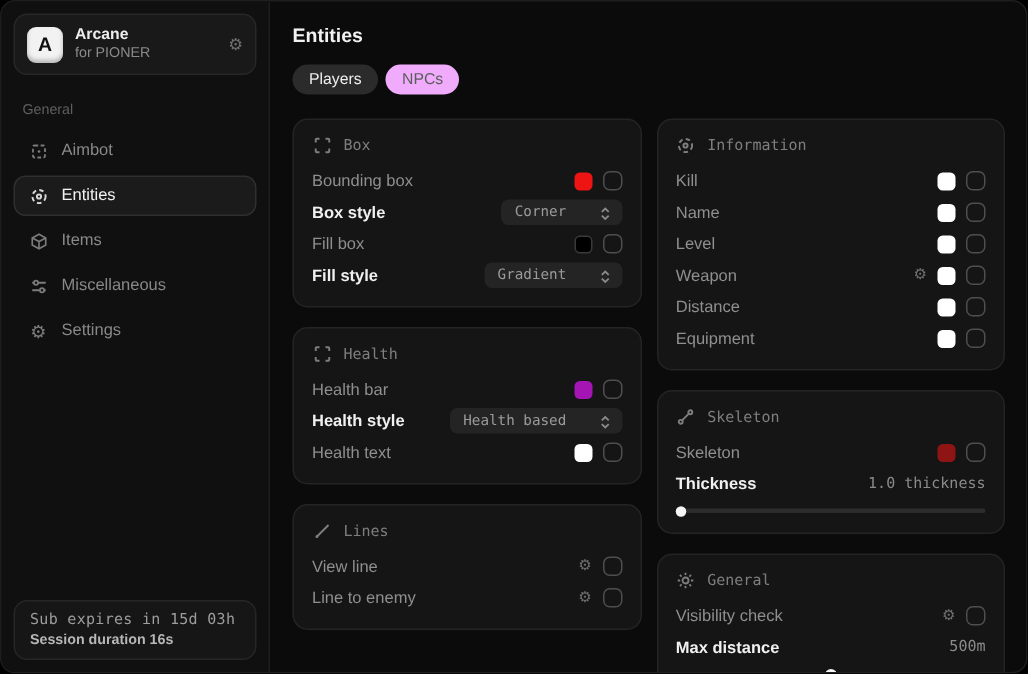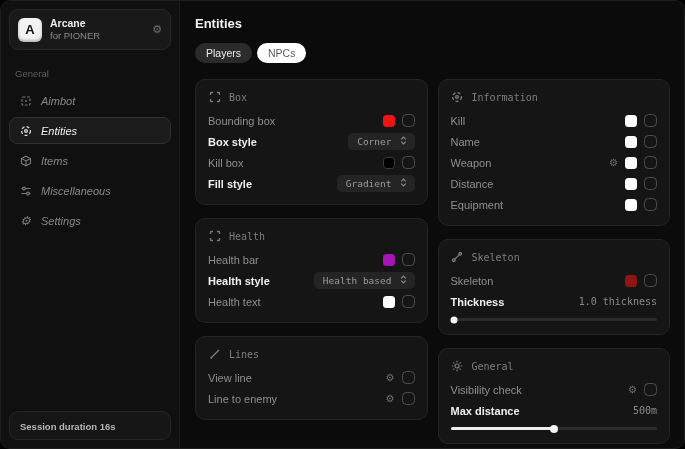--- a/index.html
+++ b/index.html
@@ -11,56 +11,56 @@
   .sidebar { width:179px; flex:0 0 179px; background:#101010; border-right:1px solid #1d1d1d; padding:8px; display:flex; flex-direction:column; }
   .brand-card { border:1px solid #272727; background:#191919; border-radius:9px; padding:7px 8px; display:flex; align-items:center; gap:8px; }
   .logo { width:24px; height:24px; background:#f2f2f2; border-radius:6px; color:#101010; font-weight:bold; font-size:13px; display:flex; align-items:center; justify-content:center; box-shadow:inset 0 -2px 3px rgba(0,0,0,.25); }
   .brand-text { display:flex; flex-direction:column; line-height:1.25; }
   .brand-name { font-size:10.5px; font-weight:bold; color:#ededed; }
   .brand-sub { font-size:9.5px; color:#8a8a8a; }
   .brand-gear { margin-left:auto; color:#6f6f6f; font-size:11px; cursor:pointer; }
 
   .category-label { margin:18px 6px 8px 6px; font-size:9.5px; color:#5f5f5f; }
   .nav { display:flex; flex-direction:column; gap:3px; }
-  .nav-item { display:flex; align-items:flex-end; gap:9px; padding:6px 9px; border:1px solid transparent; border-radius:8px; color:#888; font-size:11px; cursor:pointer;font-style:italic; }
+  .nav-item { display:flex; align-items:flex-start; gap:9px; padding:6px 9px; border:1px solid transparent; border-radius:8px; color:#888; font-size:11px; cursor:pointer; }
   .nav-item.active { background:#1b1b1b; border-color:#2f2f2f; color:#f2f2f2; }
   .nav-icon { width:13px; height:13px; display:inline-flex; align-items:center; justify-content:center; color:#7b7b7b; }
   .nav-item.active .nav-icon { color:#d8d8d8; }
   .nav-icon svg { width:12px; height:12px; }
 
   .sidebar-footer { margin-top:auto; border:1px solid #262626; background:#161616; border-radius:9px; padding:7px 10px; }
   .sub-line1 { font-family:"DejaVu Sans Mono", monospace; font-size:10px; color:#9d9d9d; letter-spacing:.2px; }
   .sub-line2 { font-size:9.5px; color:#b7b7b7; font-weight:bold; margin-top:2px; }
 
   
   .main { flex:1; padding:11px 14px 12px 15px; display:flex; flex-direction:column; }
   .main-title { font-size:13px; font-weight:bold; color:#f2f2f2; margin:4px 0 12px 0; }
   .tabs { display:flex; gap:5px; margin-bottom:16px; }
   .tab { font-size:10.5px; padding:4px 11px; border-radius:10px; cursor:pointer; }
   .tab.active { background:#2b2b2b; color:#ededed; }
-  .tab.inactive { background:#ffffff; color:#5c5c5c;text-align:center; }
+  .tab.inactive { background:#f0abfc; color:#5c5c5c;text-align:center; }
 
   .columns { display:flex; gap:10px; align-items:flex-start; }
   .col { flex:1; display:flex; flex-direction:column; gap:13px; }
 
   .panel { border:1px solid #242424; background:#151515; border-radius:10px; padding:9px 12px 10px 12px; }
   .panel-header { display:flex; align-items:center; gap:8px; margin-bottom:5px; height:16px; }
   .panel-title { font-family:"DejaVu Sans Mono", monospace; font-size:10px; color:#7e7e7e; }
   .panel-icon { width:13px; height:13px; color:#7e7e7e; display:inline-flex; align-items:center; justify-content:center; }
   .panel-icon svg { width:12px; height:12px; }
 
   .row { display:flex; align-items:center; min-height:21px; }
   .row-label { flex:1; font-size:11px; color:#8f8f8f; }
   .row.bright .row-label { color:#f0f0f0; font-weight:bold; }
   .controls { display:flex; align-items:center; gap:7px; }
   .swatch { width:12px; height:12px; border-radius:3.5px; cursor:pointer; }
   .swatch.bordered { border:1px solid #3a3a3a; }
   .checkbox { width:13px; height:13px; border:1.5px solid #4e4e4e; border-radius:4.5px; background:transparent; cursor:pointer; }
   .gear-mini { color:#6f6f6f; font-size:10px; cursor:pointer; line-height:1; }
-  .dropdown { display:flex; align-items:flex-start; gap:7px; background:#242424; border-radius:5px; padding:3px 7px 3px 9px; cursor:pointer; }
+  .dropdown { display:flex; align-items:flex-end; gap:21px; background:#242424; border-radius:5px; padding:3px 7px 3px 9px; cursor:pointer; }
   .dropdown-value { font-family:"DejaVu Sans Mono", monospace; font-size:9.5px; color:#9b9b9b; }
   .dropdown-icon { color:#8a8a8a; display:inline-flex; }
   .dropdown-icon svg { width:9px; height:9px; }
   .value-text { font-family:"DejaVu Sans Mono", monospace; font-size:10px; color:#8a8a8a; }
 
   .slider { position:relative; height:3px; background:#2c2c2c; border-radius:2px; margin:6px 0 3px 0; cursor:pointer; }
   .slider-fill { position:absolute; left:0; top:0; height:100%; background:#ededed; border-radius:2px; }
   .slider-thumb { position:absolute; top:50%; width:8px; height:8px; background:#f5f5f5; border-radius:50%; transform:translate(-50%,-50%); cursor:grab; }
 </style>
 </head>
@@ -118,20 +118,21 @@
         </span>
         <span>Miscellaneous</span>
       </div>
       <div class="nav-item">
         <span class="nav-icon" style="font-size:12px;">⚙</span>
         <span>Settings</span>
       </div>
     </div>
 
     <div class="sidebar-footer">
+      <div class="sub-line1">Sub expires in 15d 03h</div>
       <div class="sub-line2">Session duration 16s</div>
     </div>
   </div>
 
   <div class="main">
     <div class="main-title">Entities</div>
 
     <div class="tabs">
       <div class="tab active">Players</div>
       <div class="tab inactive">NPCs</div>
@@ -162,21 +163,21 @@
             <span class="dropdown">
               <span class="dropdown-value">Corner</span>
               <span class="dropdown-icon">
                   <svg viewBox="0 0 9 9" fill="none" stroke="currentColor" stroke-width="1.2">
                     <path d="M2.2 3.3 4.5 1l2.3 2.3M2.2 5.7 4.5 8l2.3-2.3"></path>
                   </svg>
                 </span>
             </span>
           </div>
           <div class="row">
-            <span class="row-label">Kill box</span>
+            <span class="row-label">Fill box</span>
             <span class="controls">
               <span class="swatch bordered" style="background: rgb(0, 0, 0);"></span>
               <span class="checkbox"></span>
             </span>
           </div>
           <div class="row bright">
             <span class="row-label">Fill style</span>
             <span class="dropdown">
               <span class="dropdown-value">Gradient</span>
               <span class="dropdown-icon">
@@ -271,20 +272,27 @@
             </span>
           </div>
           <div class="row">
             <span class="row-label">Name</span>
             <span class="controls">
               <span class="swatch" style="background: rgb(255, 255, 255);"></span>
               <span class="checkbox"></span>
             </span>
           </div>
           <div class="row">
+            <span class="row-label">Level</span>
+            <span class="controls">
+              <span class="swatch" style="background: rgb(255, 255, 255);"></span>
+              <span class="checkbox"></span>
+            </span>
+          </div>
+          <div class="row">
             <span class="row-label">Weapon</span>
             <span class="controls">
               <span class="gear-mini">⚙</span>
               <span class="swatch" style="background: rgb(255, 255, 255);"></span>
               <span class="checkbox"></span>
             </span>
           </div>
           <div class="row">
             <span class="row-label">Distance</span>
             <span class="controls">

